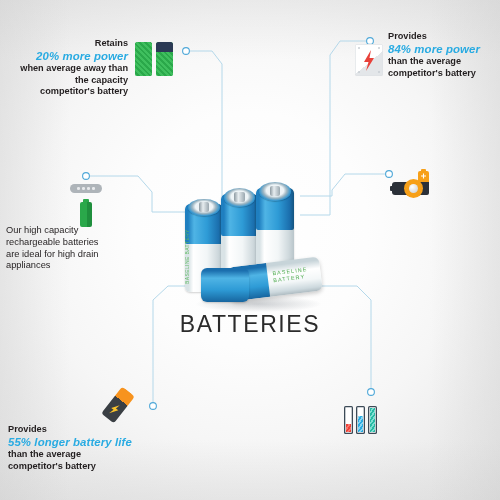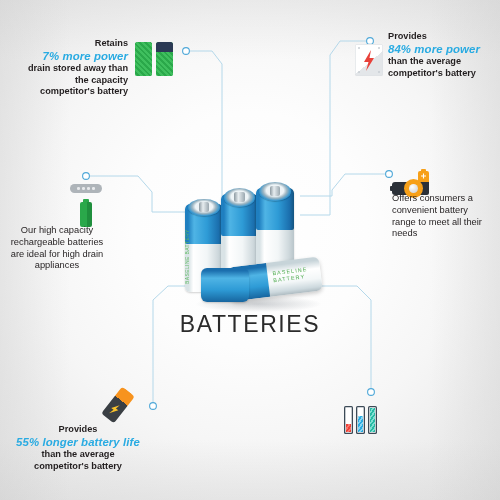--- a/index.html
+++ b/index.html
@@ -29,21 +29,21 @@
     font-size:9.2px;line-height:11.6px;color:#231f20;font-weight:bold;
   }
   .ctext .hl{
     color:#29abe2;font-style:italic;font-size:11.4px;font-weight:bold;
     display:block;line-height:13.5px;letter-spacing:.1px;
   }
   .body-reg{font-size:9.3px;line-height:11.8px;color:#231f20;font-weight:normal;}
 
   .ta-r{text-align:right;}
   .ta-l{text-align:left;}
-  .ta-c{text-align:center;}
+  .ta-c{text-align:left;}
 
   
   #title{
     position:absolute;left:0;right:0;top:311px;text-align:center;
     font-size:23px;letter-spacing:1.6px;color:#2b2b2b;font-weight:normal;
     font-family:"Liberation Sans", sans-serif;
   }
 
   
   .icn{position:absolute;}
@@ -163,22 +163,22 @@
     </div>
     <div class="gbat" style="left:21px;top:0;">
       <div class="cap"></div>
       <div class="empty" style="height:30%;"></div>
       <div class="fill" style="height:70%;"></div>
     </div>
   </div>
   <div class="callout ta-r" style="left:8px;top:38px;width:120px;">
     <div class="ctext">
       <span>Retains</span>
-      <span class="hl">7% more power</span>
-      <span>drain stored away than</span><br>
+      <span class="hl">20% more power</span>
+      <span>when average away than</span><br>
       <span>the capacity</span><br>
       <span>competitor's battery</span>
     </div>
   </div>
 
   <div class="icn" style="left:355px;top:44px;">
     <div class="card">
       <span class="dot" style="left:3px;top:3px;"></span>
       <span class="dot" style="right:3px;top:3px;"></span>
       <span class="dot" style="left:3px;bottom:3px;"></span>
@@ -219,23 +219,20 @@
     <div class="obat" style="left:26px;top:3px;">
         <div class="cap"></div>
       <svg width="11" height="24" style="position:absolute;left:0;top:0;">
         <path d="M5.5,2.5 L5.5,7.5 M3,5 L8,5" stroke="#fff" stroke-width="1.1"></path>
       </svg>
     </div>
     <div class="coin" style="left:14px;top:13px;">
         <div class="inner"></div>
       </div>
   </div>
-  <div class="callout ta-l" style="left:392px;top:193px;width:100px;">
-    <div class="body-reg">Offers consumers a convenient battery range to meet all their needs</div>
-  </div>
 
   <div class="icn" style="left:110px;top:388px;">
     <div class="tbat">
       <div class="cap"></div>
       <svg width="16" height="34" style="position:absolute;left:0;top:0;">
         <polygon points="9.5,16 4.5,23.5 7.5,23.5 6,29 11.5,21 8.5,21" fill="#f9c22b"></polygon>
       </svg>
     </div>
   </div>
   <div class="callout ta-c" style="left:8px;top:424px;width:140px;">

